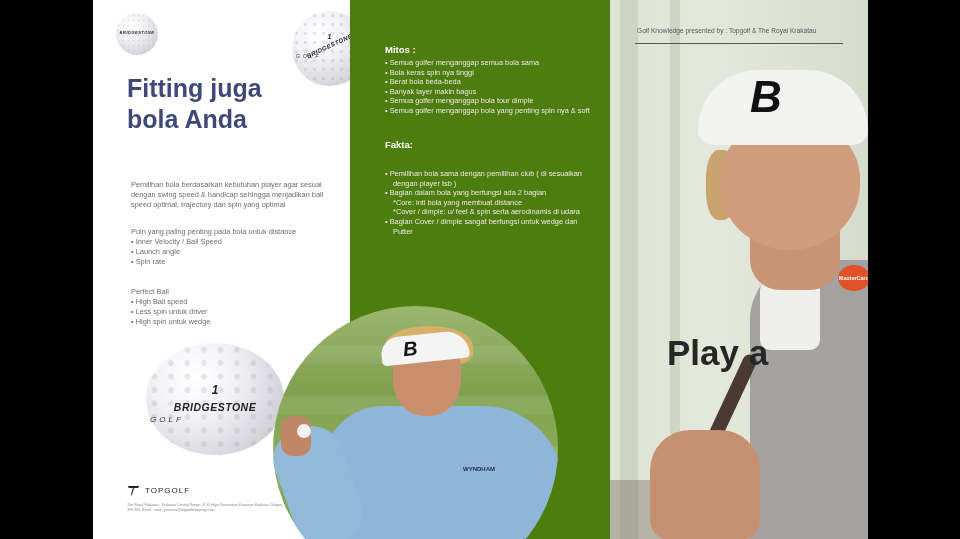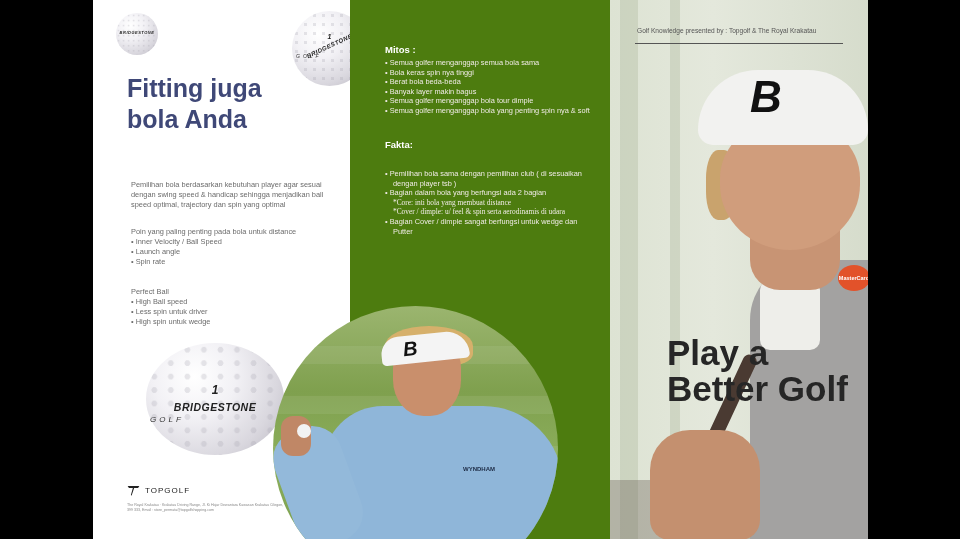--- a/index.html
+++ b/index.html
@@ -23,21 +23,21 @@
   .body-text li::before { content:"• "; }
   .topgolf { position:absolute; left:34px; top:484px; display:flex; align-items:center; gap:5px; color:#222; font-size:8px; letter-spacing:1px; }
   .topgolf svg { width:13px; height:13px; }
   .address { position:absolute; left:34px; top:503px; width:180px; color:#888; font-size:3.6px; line-height:5px; }
   
   .panel-mid { position:absolute; left:257px; top:0; width:260px; height:539px; background:#4d7c0f; overflow:hidden; }
   .mid-head { position:absolute; left:35px; color:#fff; font-weight:bold; font-size:9.5px; }
   .mid-list { position:absolute; left:35px; width:205px; list-style:none; margin:0; padding:0; color:#f0ebe6; font-size:7.4px; line-height:9.6px; }
   .mid-list li { padding-left:8px; text-indent:-8px; }
   .mid-list li::before { content:"• "; }
-  .mid-list li.sub { padding-left:8px; text-indent:0;font-family:Liberation Serif, serif; }
+  .mid-list li.sub { padding-left:8px; text-indent:0; }
   .mid-list li.sub::before { content:""; }
   
   .circle-photo { position:absolute; left:180px; top:306px; width:285px; height:285px; border-radius:50%; overflow:hidden;
     background: linear-gradient(180deg, #9bb56f 0%, #7fa04e 30%, #8caf5c 55%, #6f9443 100%); }
   .circle-photo .stripe { position:absolute; left:0; right:0; height:18px; background:rgba(255,255,255,0.08); }
   .golfer2-shirt { position:absolute; left:50px; top:100px; width:240px; height:170px; background:#8fb6d9; border-radius:60px 80px 0 0; }
   .golfer2-arm { position:absolute; left:10px; top:120px; width:70px; height:120px; background:#93b9da; border-radius:30px; transform:rotate(-20deg); }
   .golfer2-head { position:absolute; left:120px; top:30px; width:68px; height:80px; background:#c98f6c; border-radius:40% 40% 45% 45%; }
   .golfer2-hair { position:absolute; left:112px; top:20px; width:88px; height:40px; background:#d6b06b; border-radius:50% 50% 30% 30%; }
   .golfer2-visor { position:absolute; left:108px; top:28px; width:88px; height:28px; background:#f4f4f4; border-radius:30px 40px 8px 8px; transform:rotate(-6deg); }
@@ -172,16 +172,15 @@
     <div class="g1-face"></div>
     <div class="g1-hat">
         <span>B</span>
       </div>
     <div class="g1-badge">MasterCard</div>
     <div class="g1-club"></div>
     <div class="g1-hands"></div>
 
     <div class="tagline">
       <div>Play a</div>
-      <div>Better Golf</div>
     </div>
   </div>
 </div>
 
 </body></html>

